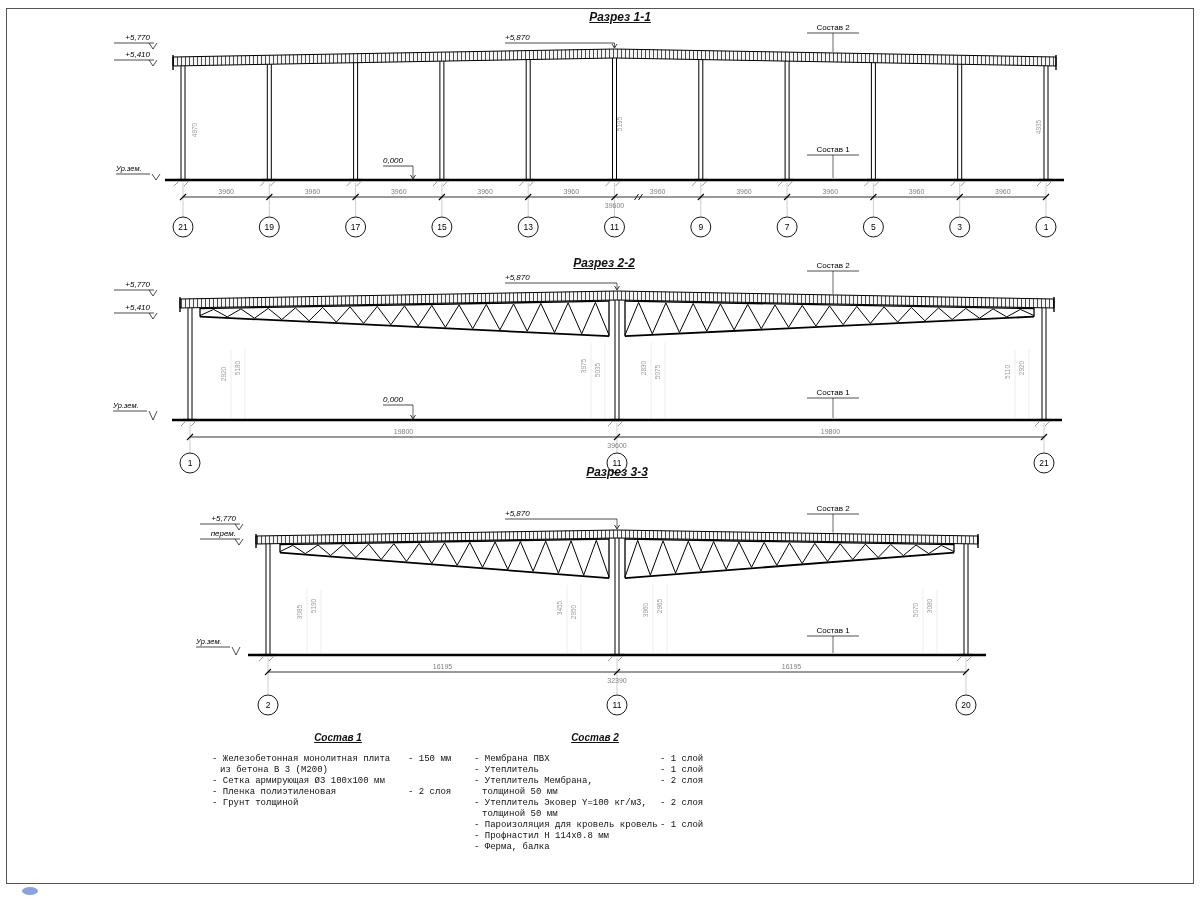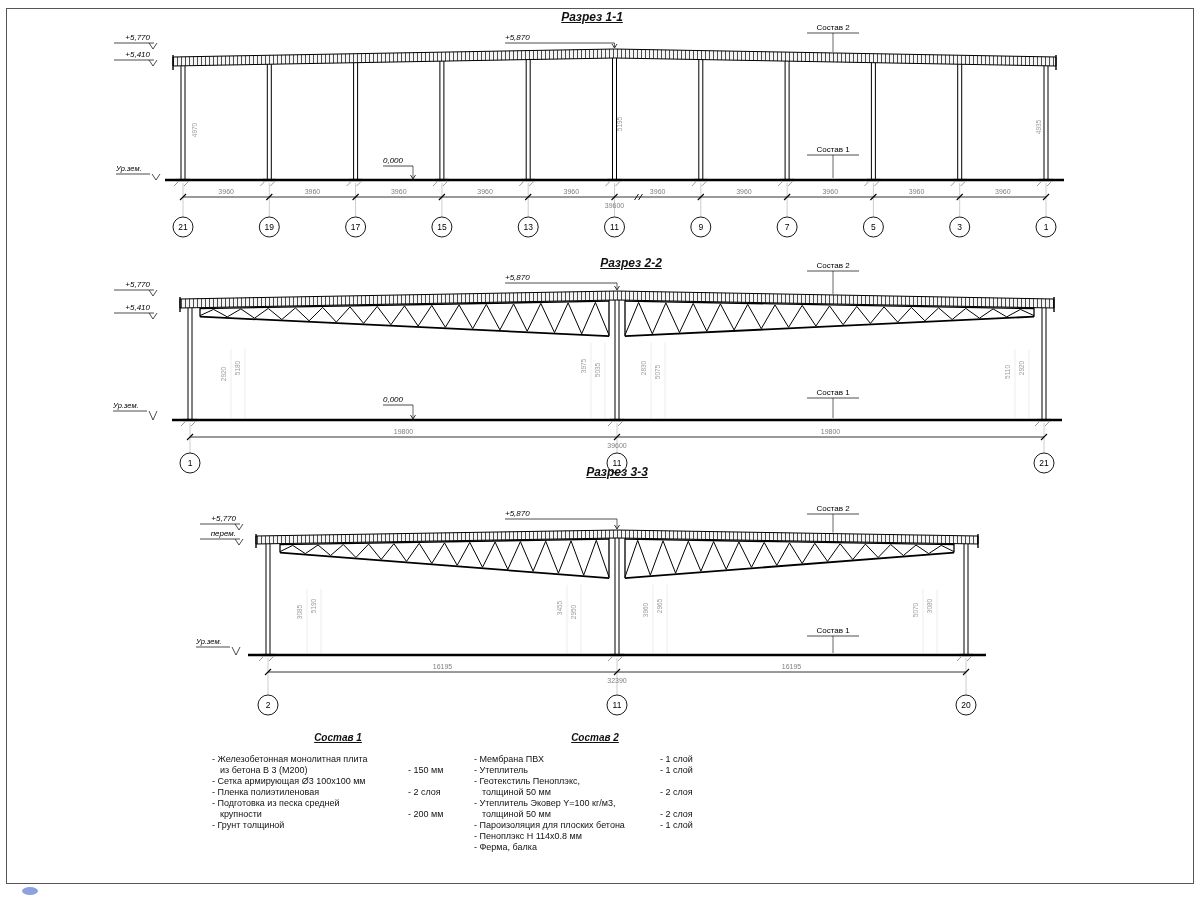--- a/index.html
+++ b/index.html
@@ -2,21 +2,21 @@
 <html><head>
 <meta charset="utf-8">
 <style>
   html,body{margin:0;padding:0;}
   body{width:1200px;height:900px;background:#fff;font-family:"Liberation Sans",sans-serif;position:relative;overflow:hidden;color:#111;}
   .frame{position:absolute;left:6px;top:8px;width:1186px;height:874px;border:1px solid #555;}
   #dwg{position:absolute;left:0;top:0;}
   .sec-title{position:absolute;transform:translateX(-50%);font-size:12px;font-style:italic;font-weight:bold;text-decoration:underline;white-space:nowrap;}
   .comp{position:absolute;top:732px;font-size:9px;line-height:11px;}
   .comp-title{text-align:center;font-size:10px;font-style:italic;font-weight:bold;text-decoration:underline;margin-bottom:11px;}
-  .comp-item{display:flex;justify-content:space-between;align-items:flex-end;}
+  .comp-item{display:flex;justify-content:space-between;align-items:flex-start;font-family:Liberation Mono, monospace;}
   .comp-item .cl div{white-space:nowrap;}
   .comp-item .cl .cont{padding-left:8px;}
   .comp-item .cv{white-space:nowrap;width:56px;flex:none;}
   .artifact{position:absolute;left:22px;top:887px;width:16px;height:8px;background:#3f63c8;border-radius:50%;opacity:.6;}
 </style>
 </head>
 <body>
 
 <div class="frame"></div>
 
@@ -352,22 +352,22 @@
       <text transform="translate(648 610) rotate(-90)" font-size="6.5" fill="#9c9c9c" text-anchor="middle">3960</text>
       <line x1="667" y1="584.7479224376731" x2="667" y2="653" stroke="#d0d0d0" stroke-width="0.4"></line>
       <text transform="translate(662 606) rotate(-90)" font-size="6.5" fill="#9c9c9c" text-anchor="middle">2965</text>
       <line x1="923" y1="589.0027700831025" x2="923" y2="653" stroke="#d0d0d0" stroke-width="0.4"></line>
       <text transform="translate(918 610) rotate(-90)" font-size="6.5" fill="#9c9c9c" text-anchor="middle">5070</text>
       <line x1="937" y1="589.2354570637119" x2="937" y2="653" stroke="#d0d0d0" stroke-width="0.4"></line>
       <text transform="translate(932 606) rotate(-90)" font-size="6.5" fill="#9c9c9c" text-anchor="middle">3080</text>
     </g>
   </svg>
 
-<div class="sec-title" style="left:592px;top:10px">Разрез 1-1</div>
-<div class="sec-title" style="left:631px;top:256px">Разрез 2-2</div>
+<div class="sec-title" style="left:620px;top:10px">Разрез 1-1</div>
+<div class="sec-title" style="left:604px;top:256px">Разрез 2-2</div>
 <div class="sec-title" style="left:617px;top:465px">Разрез 3-3</div>
 
 <div class="comp" style="left:212px;width:252px;">
   <div class="comp-title">Состав 1</div>
   <div class="comp-items">
       <div class="comp-item">
         <div class="cl">
           <div>- Железобетонная  монолитная плита</div>
           <div class="cont">из бетона В 3 (М200)</div>
         </div>
@@ -377,27 +377,20 @@
         <div class="cl">
           <div>- Сетка армирующая Ø3 100х100 мм</div>
         </div>
         <div class="cv"></div>
       </div>
       <div class="comp-item">
         <div class="cl">
           <div>- Пленка полиэтиленовая</div>
         </div>
         <div class="cv">- 2 слоя</div>
-      </div>
-      <div class="comp-item">
-        <div class="cl">
-          <div>- Подготовка из песка средней</div>
-          <div class="cont">крупности</div>
-        </div>
-        <div class="cv">- 200 мм</div>
       </div>
       <div class="comp-item">
         <div class="cl">
           <div>- Грунт толщиной</div>
         </div>
         <div class="cv"></div>
       </div>
     </div>
 </div>
 <div class="comp" style="left:474px;width:242px;">
@@ -410,41 +403,41 @@
         <div class="cv">- 1 слой</div>
       </div>
       <div class="comp-item">
         <div class="cl">
           <div>- Утеплитель</div>
         </div>
         <div class="cv">- 1 слой</div>
       </div>
       <div class="comp-item">
         <div class="cl">
-          <div>- Геотекстиль Пеноплэкс,</div>
+          <div>- Утеплитель Мембрана,</div>
           <div class="cont">толщиной 50 мм</div>
         </div>
         <div class="cv">- 2 слоя</div>
       </div>
       <div class="comp-item">
         <div class="cl">
           <div>- Утеплитель Эковер Y=100 кг/м3,</div>
           <div class="cont">толщиной 50 мм</div>
         </div>
         <div class="cv">- 2 слоя</div>
       </div>
       <div class="comp-item">
         <div class="cl">
-          <div>- Пароизоляция для плоских бетона</div>
+          <div>- Пароизоляция для кровель кровель</div>
         </div>
         <div class="cv">- 1 слой</div>
       </div>
       <div class="comp-item">
         <div class="cl">
-          <div>- Пеноплэкс Н 114х0.8 мм</div>
+          <div>- Профнастил Н 114х0.8 мм</div>
         </div>
         <div class="cv"></div>
       </div>
       <div class="comp-item">
         <div class="cl">
           <div>- Ферма, балка</div>
         </div>
         <div class="cv"></div>
       </div>
     </div>

